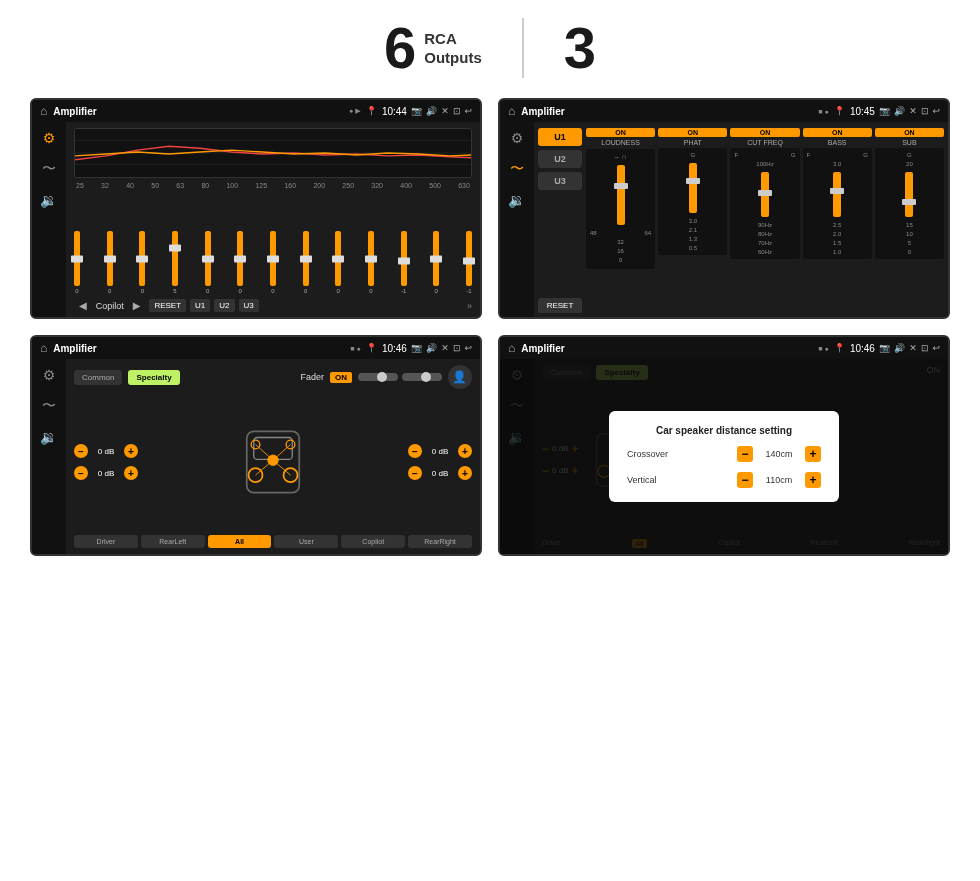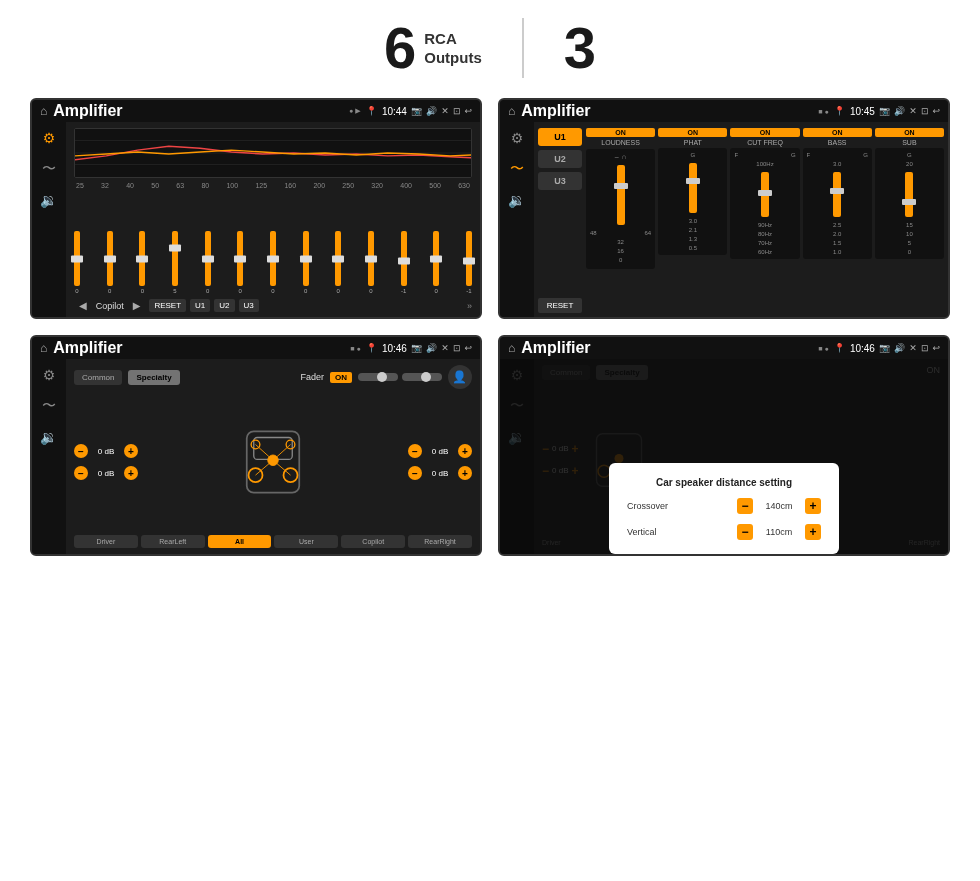--- a/index.html
+++ b/index.html
@@ -82,21 +82,21 @@
     
     .status-bar {
       display: flex;
       align-items: center;
       background: #111;
       padding: 3px 8px;
       height: 22px;
       gap: 6px;
     }
     .status-bar .home-icon { color: #aaa; font-size: 12px; }
-    .status-bar .app-name { color: #fff; font-size: 16px; font-weight: bold; flex: 1; }
+    .status-bar .app-name { color: #fff; font-size: 10px; font-weight: bold; flex: 1; }
     .status-bar .status-icons { color: #aaa; font-size: 9px; display: flex; gap: 4px; align-items: center; }
     .status-bar .time { color: #fff; font-size: 10px; }
 
     
     .eq-screen {
       background: #1c1c1c;
       display: flex;
       height: 195px;
     }
     .side-icons {
@@ -298,21 +298,21 @@
     }
     .tab-btn {
       background: #333;
       color: #aaa;
       border: none;
       border-radius: 3px;
       padding: 3px 8px;
       font-size: 8px;
       cursor: pointer;
     }
-    .tab-btn.active { background: #737373; color: #000; font-weight: bold; }
+    .tab-btn.active { background: #bef264; color: #000; font-weight: bold; }
     .fader-label { color: #ddd; font-size: 9px; margin-left: auto; }
     .fader-on { background: #f90; color: #000; border: none; border-radius: 2px; padding: 1px 5px; font-size: 8px; font-weight: bold; }
     .fader-sliders-h {
       display: flex;
       gap: 4px;
       align-items: center;
     }
     .h-slider {
       width: 40px;
       height: 8px;
@@ -391,21 +391,21 @@
       background: #1c1c1c;
       display: flex;
       height: 195px;
       position: relative;
     }
     .dialog-overlay {
       position: absolute;
       top: 0; left: 0; right: 0; bottom: 0;
       background: rgba(0,0,0,0.5);
       display: flex;
-      align-items: flex-end;
+      align-items: center;
       justify-content: center;
       z-index: 10;
     }
     .dialog-box {
       background: #fff;
       border-radius: 6px;
       padding: 14px 18px;
       width: 230px;
       display: flex;
       flex-direction: column;

